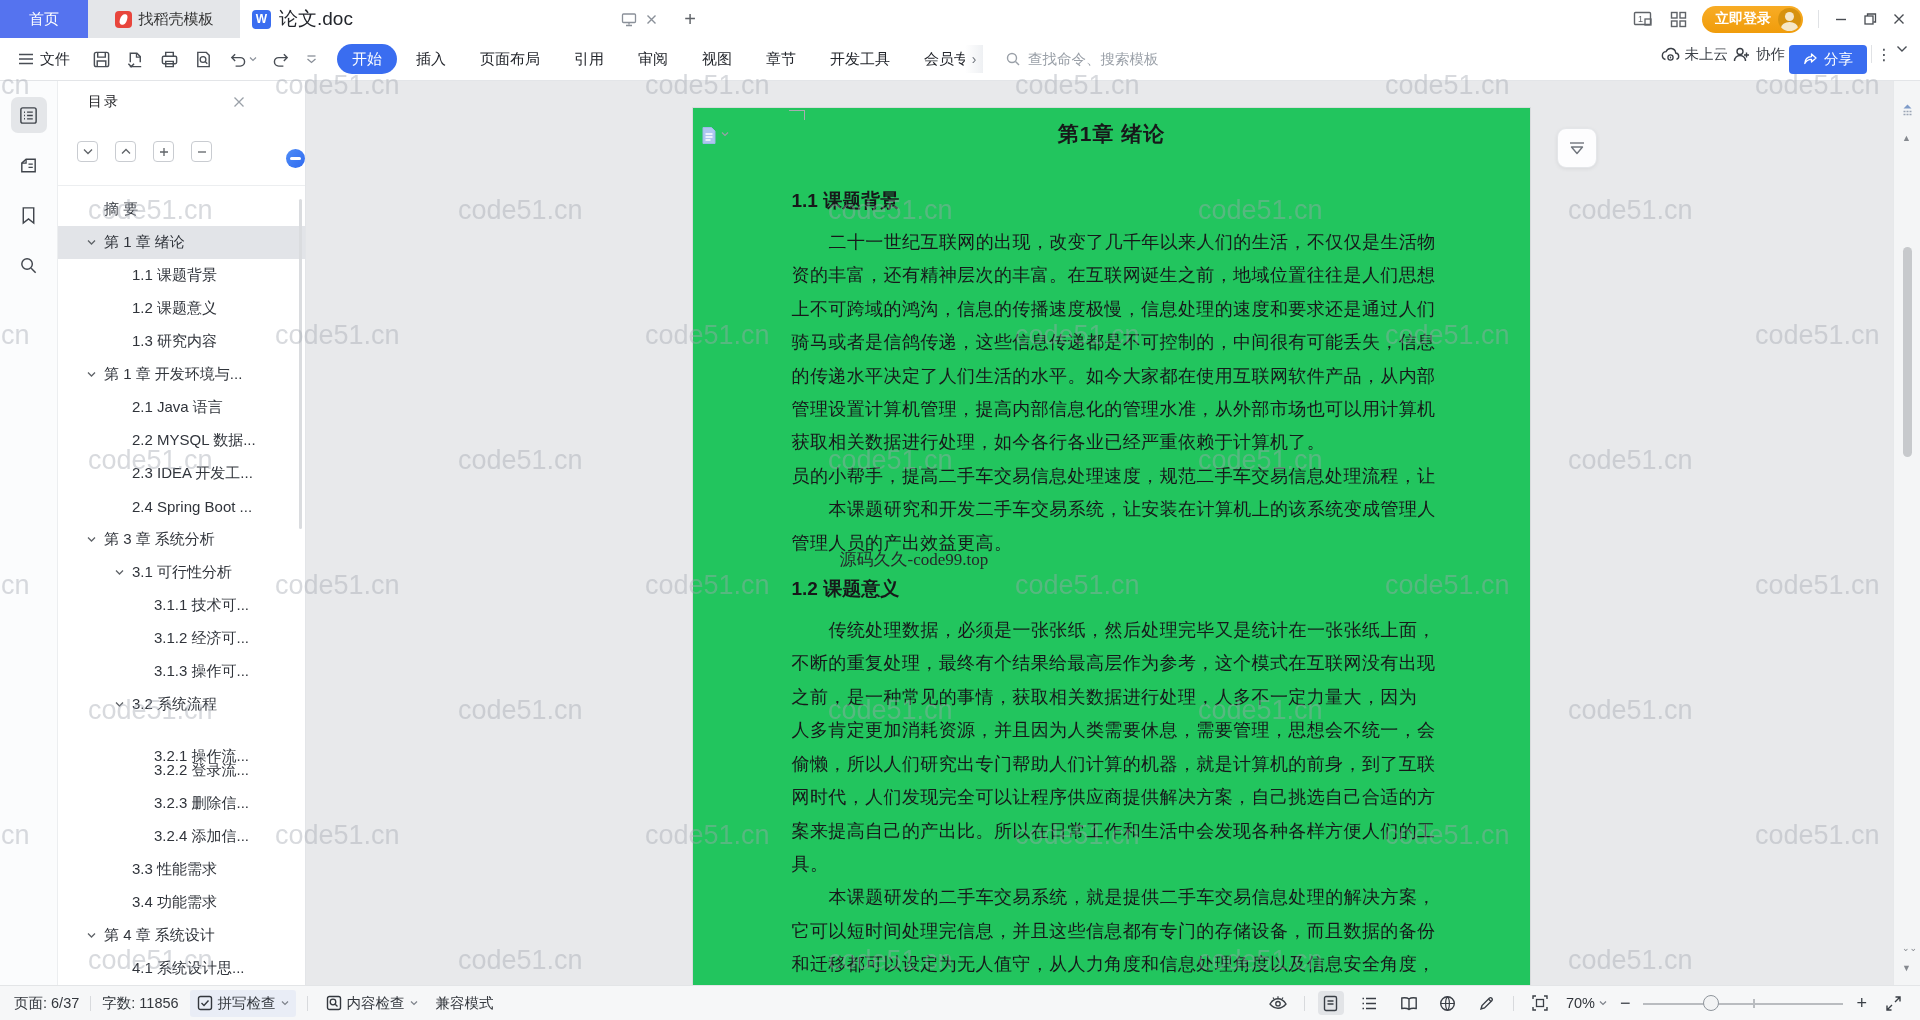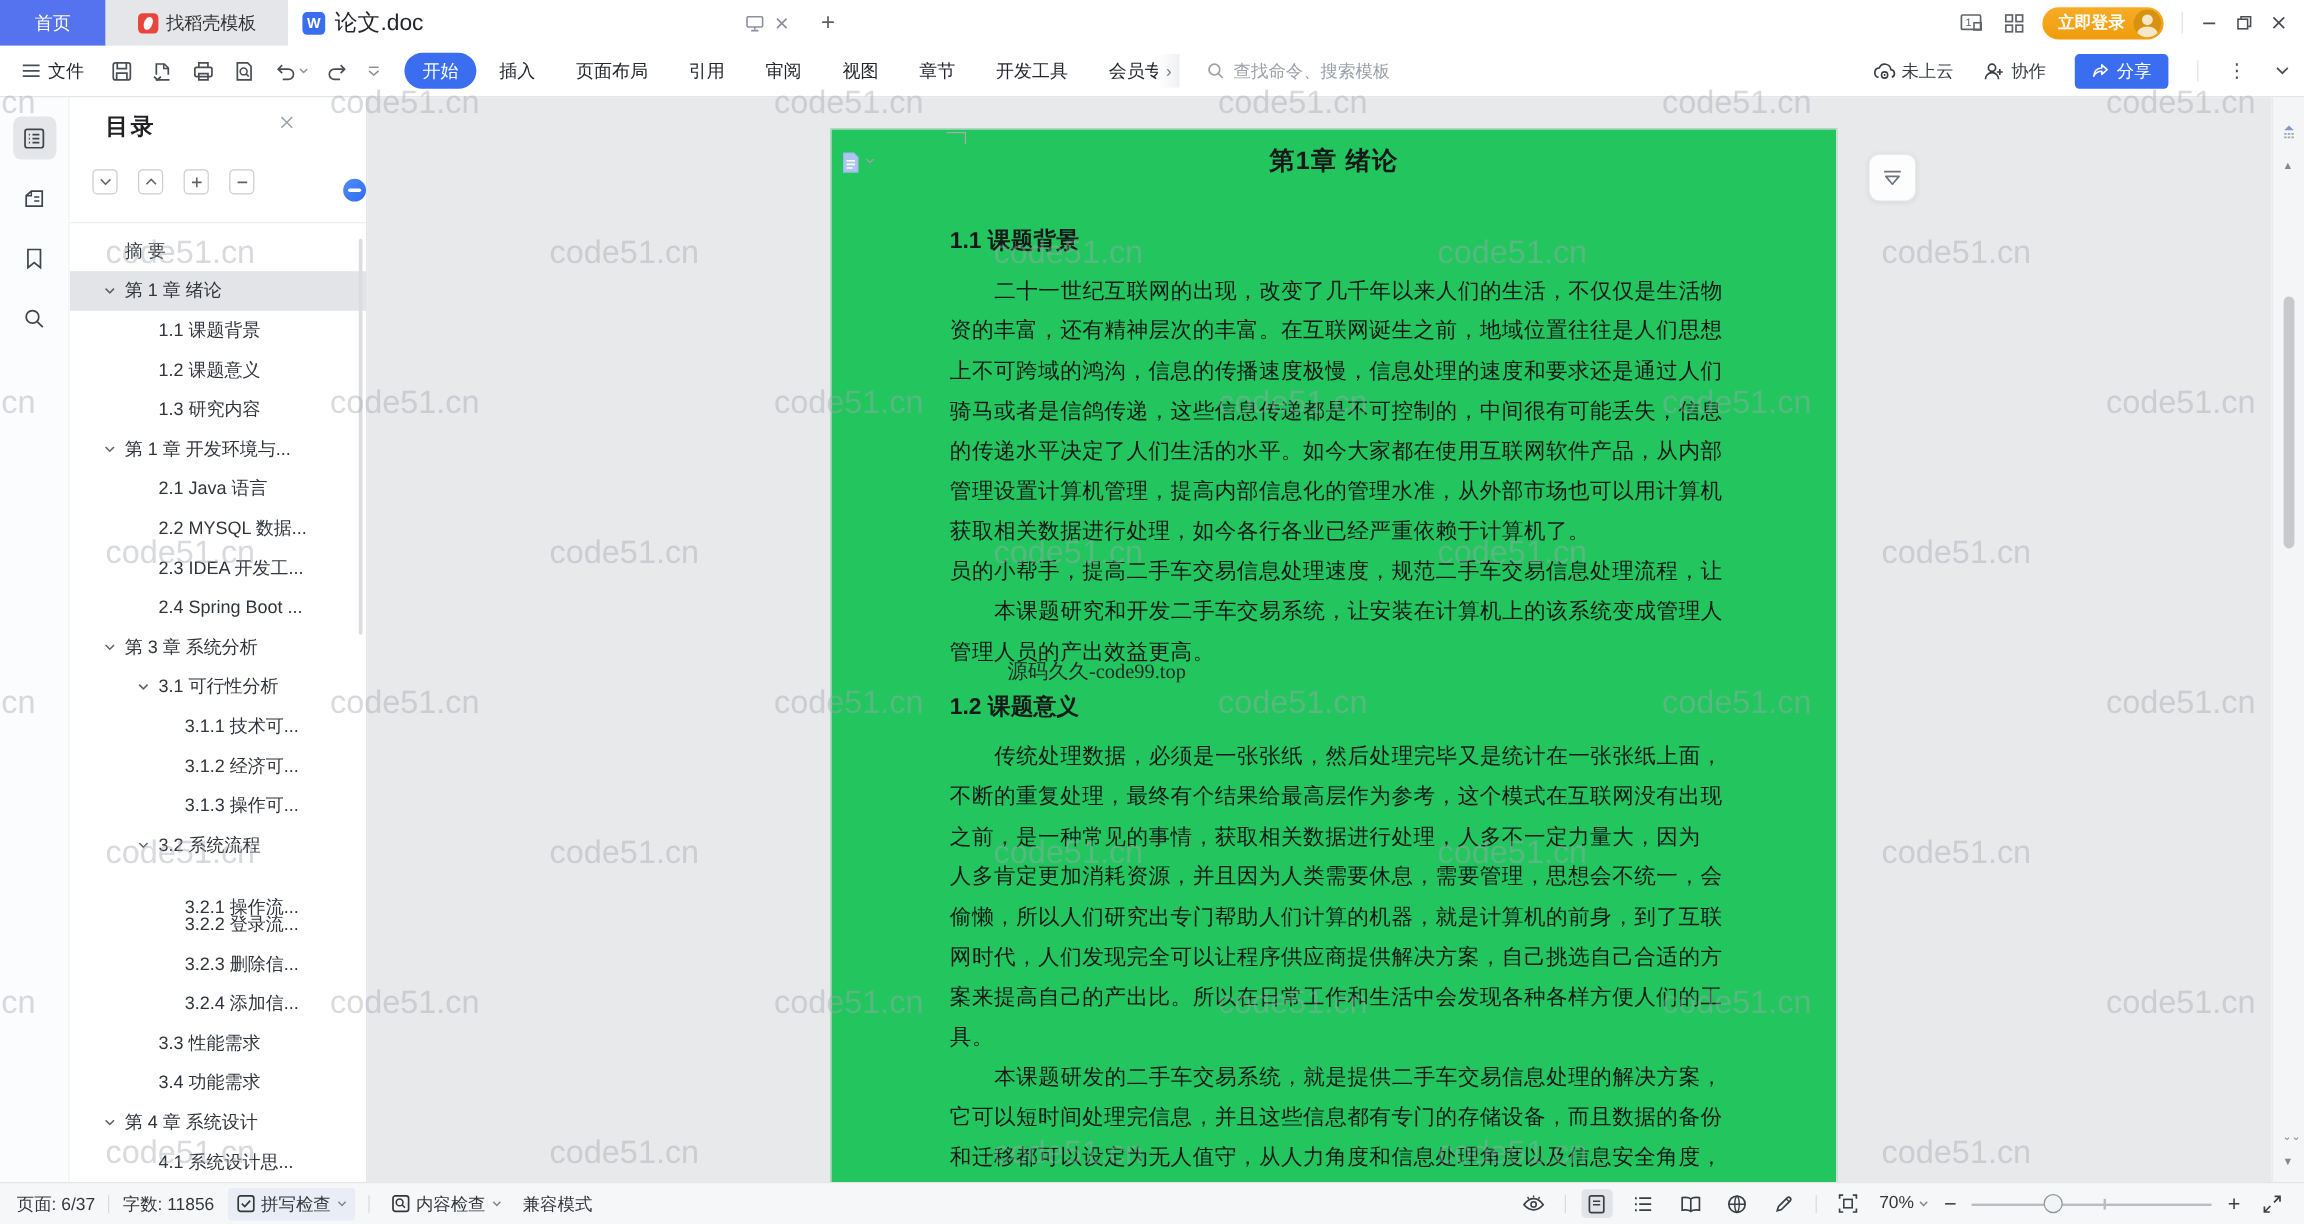--- a/index.html
+++ b/index.html
@@ -36,34 +36,34 @@
   .qicons { display:flex; align-items:center; gap:15px; margin:0 10px 0 16px; color:#494e55; }
   .qicon { display:flex; align-items:center; }
   .undo-wrap { display:flex; align-items:center; gap:2px; }
   .mini-caret { color:#8a9099; }
   .rtabs { display:flex; align-items:center; gap:4px; margin-left:10px; }
   .rtab { padding:0 15px; height:30px; display:flex; align-items:center; font-size:15px; color:#23262c; border-radius:16px; white-space:nowrap; }
   .rtab.active { background:var(--accent-blue); color:#fff; }
   .rtab.clipped { max-width:56px; overflow:hidden; padding-right:0; }
   .tab-more { width:18px; height:28px; display:flex; align-items:center; justify-content:center; color:#70757d; background:linear-gradient(to right,rgba(238,240,243,0),#eef0f3); font-size:14px; }
   .cmd-search { display:flex; align-items:center; gap:7px; margin-left:22px; color:#9aa0a8; font-size:14.5px; }
-  .toolbar-right { margin-left:auto; display:flex; align-items:center; gap:24px; }
+  .toolbar-right { margin-left:auto; display:flex; align-items:flex-start; gap:4px; }
   .tb-item { display:flex; align-items:center; gap:5px; font-size:14.5px; color:#3a3f46; }
   .share-btn { height:29px; border-radius:4px; background:var(--accent-blue); color:#fff; display:flex; align-items:center; gap:6px; padding:0 14px; font-size:14.5px; }
   .kebab { font-size:16px; color:#494e55; letter-spacing:0; }
 
   
   .main { position:absolute; top:81px; left:0; right:0; bottom:35px; display:flex; }
 
   .rail { width:58px; background:#fbfcfd; border-right:1px solid #eceef0; display:flex; flex-direction:column; align-items:center; padding-top:16px; gap:14px; }
   .rail-btn { width:36px; height:36px; display:flex; align-items:center; justify-content:center; border-radius:7px; color:#40454c; }
   .rail-btn.sel { background:#e4e6e9; }
 
   .panel { width:248px; background:#fff; border-right:1px solid #e3e5e8; position:relative; overflow:hidden; }
-  .panel-title { position:absolute; left:30px; top:12px; font-size:19px; font-weight:bold; color:#202124; letter-spacing:2px; }
+  .panel-title { position:absolute; left:30px; top:12px; font-size:14px; font-weight:normal; color:#202124; letter-spacing:2px; }
   .panel-close { position:absolute; left:174px; top:14px; color:#9aa0a8; }
   .ai-badge { position:absolute; left:228px; top:68px; width:19px; height:19px; border-radius:50%; background:linear-gradient(135deg,#4f8df7,#2f6af0); }
   .ai-badge::after { content:""; position:absolute; left:4px; top:8px; width:11px; height:3px; border-radius:2px; background:#fff; }
   .panel-tools { position:absolute; left:19px; top:60px; display:flex; gap:17px; }
   .ptool { width:21px; height:21px; border:1px solid #c9ccd1; border-radius:4px; display:flex; align-items:center; justify-content:center; color:#5f6368; background:#fff; }
   .panel-sep { position:absolute; left:0; right:0; top:104px; border-bottom:1px solid #eceef0; }
   .toc { position:absolute; left:0; right:0; top:112px; bottom:0; overflow:hidden; }
   .toc-row { height:33px; display:flex; align-items:center; font-size:15px; color:#30343b; position:relative; white-space:nowrap; }
   .toc-row.sel { background:#e2e4e8; }
   .toc-chev { position:absolute; top:11px; }

